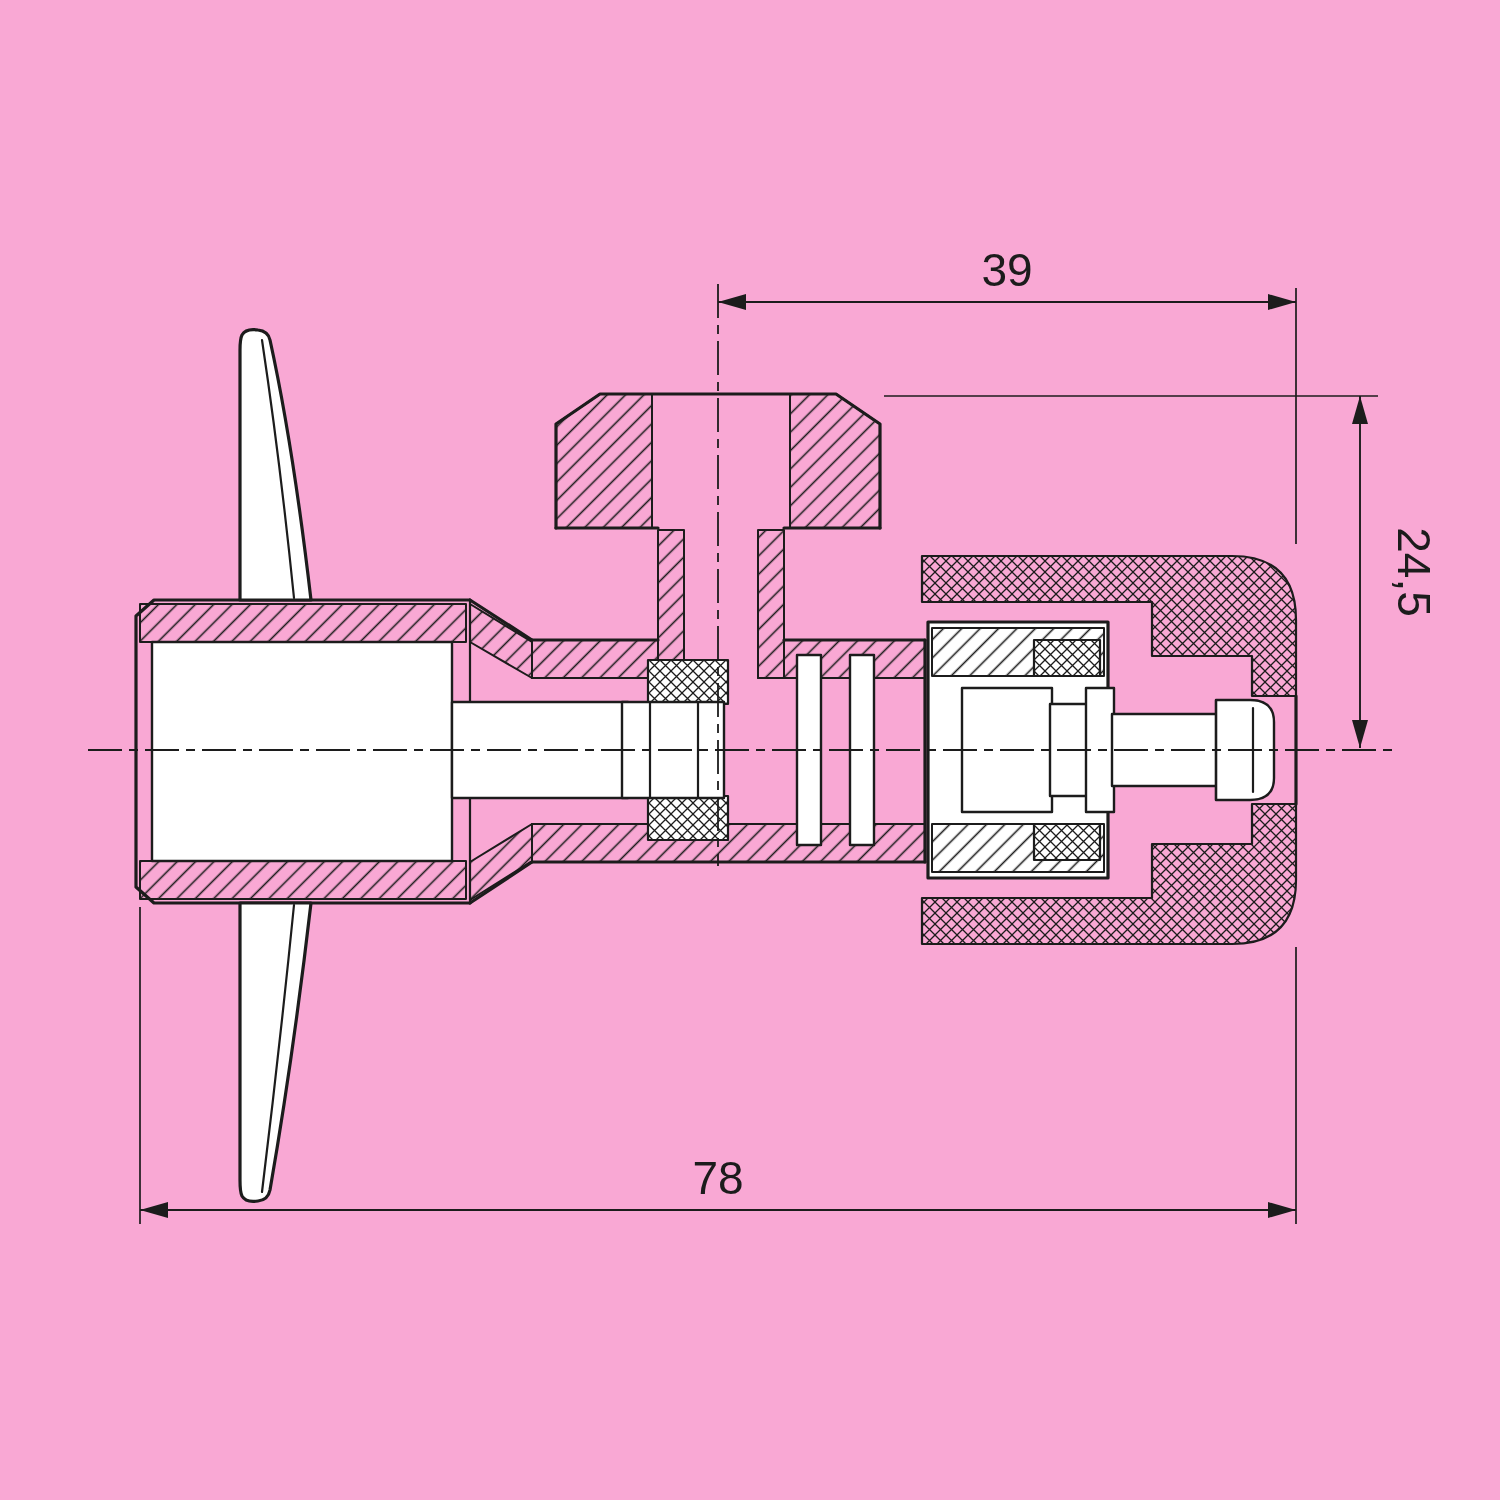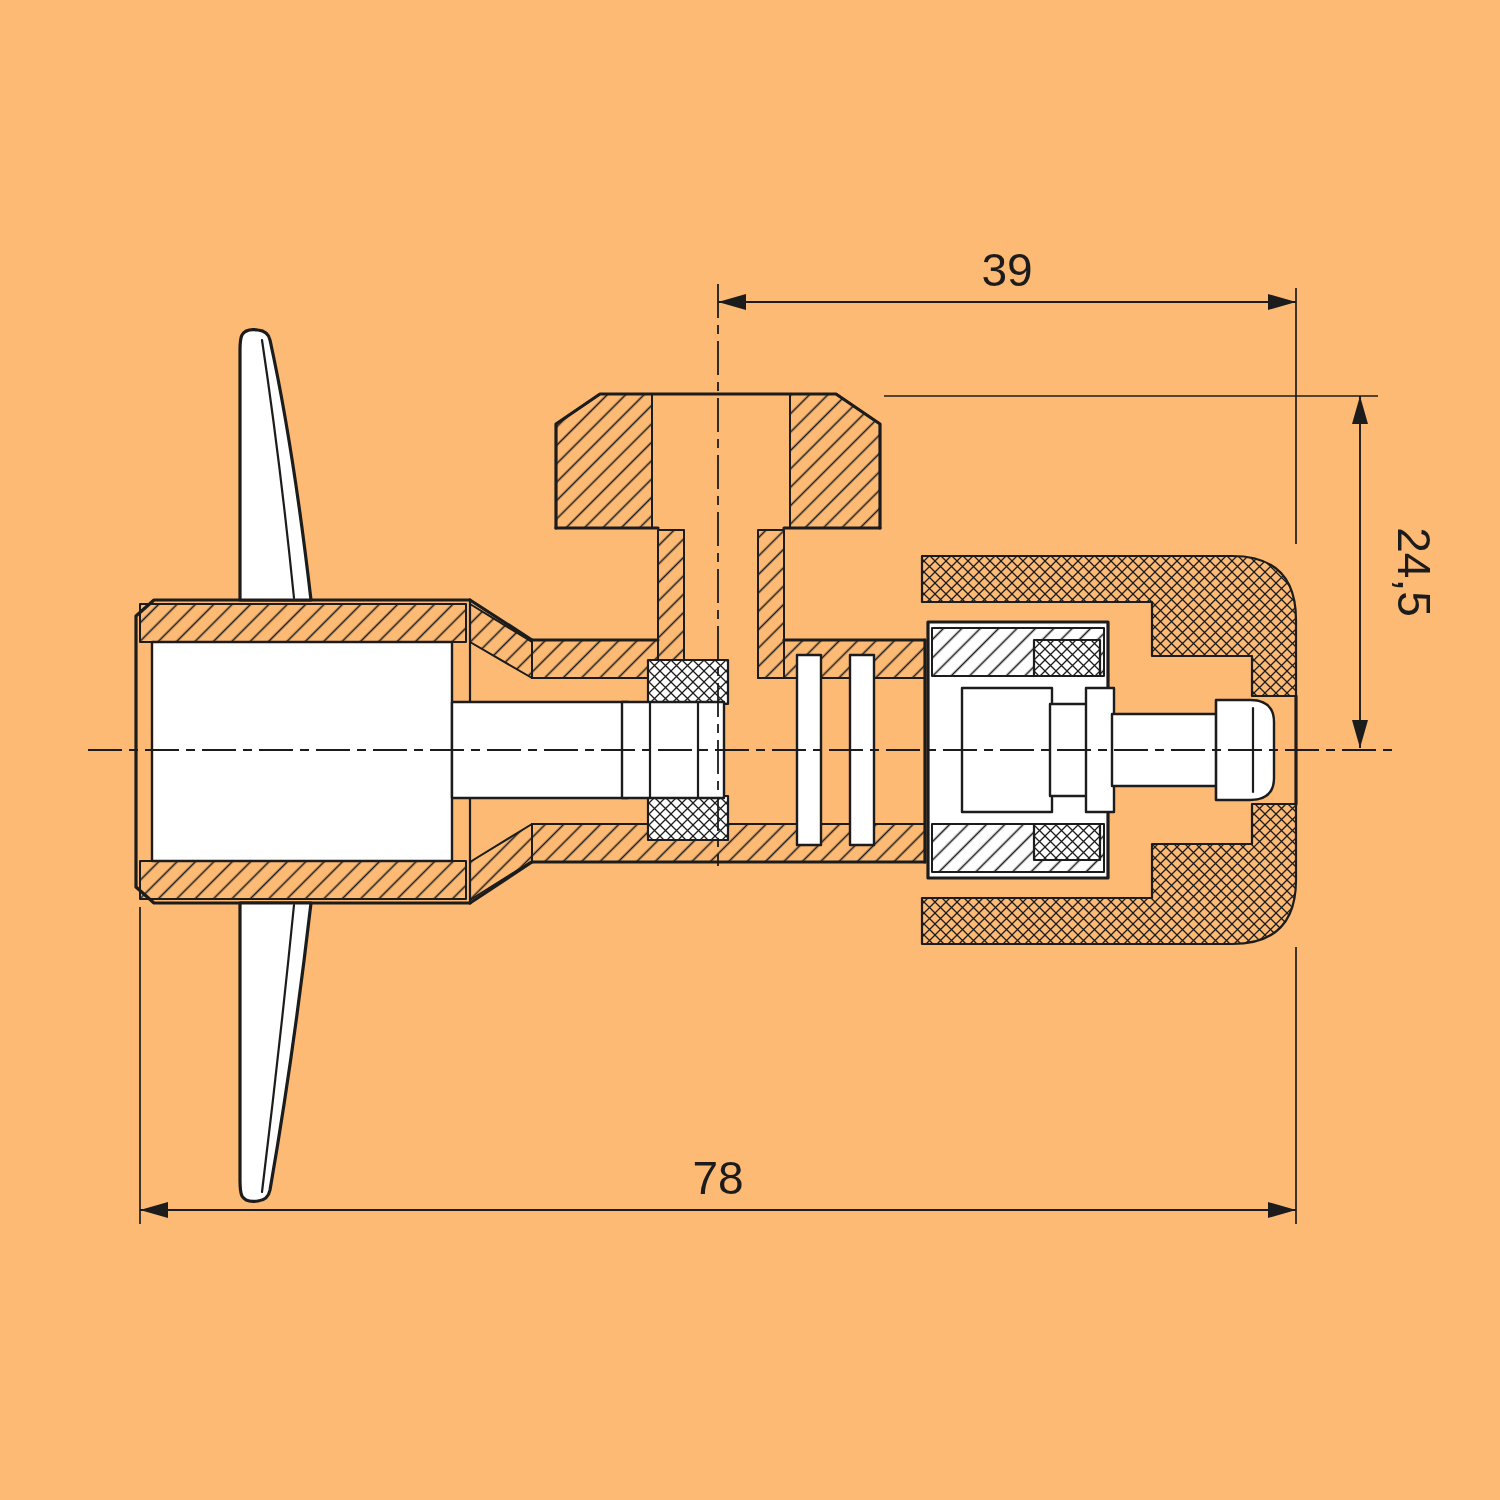--- a/index.html
+++ b/index.html
@@ -1,16 +1,16 @@
 <!DOCTYPE html>
 <html><head>
 <meta charset="utf-8">
 <style>
   html,body{margin:0;padding:0;background:#ffffff;}
-  .stage{position:relative;width:1500px;height:1500px;background:#fdba74;overflow:hidden;}
+  .stage{position:relative;width:1500px;height:1500px;background:#f9a8d4;overflow:hidden;}
   svg{display:block;width:1500px;height:1500px;}
 
   
   .ol  {fill:none;stroke:#1c1c1c;stroke-width:3.2;stroke-linecap:round;stroke-linejoin:round;}
   .ml  {fill:none;stroke:#1c1c1c;stroke-width:2.2;stroke-linecap:round;}
   .tl  {fill:none;stroke:#1c1c1c;stroke-width:1.7;}
   .dim {fill:none;stroke:#1c1c1c;stroke-width:1.9;}
   .cl  {fill:none;stroke:#1c1c1c;stroke-width:1.8;stroke-dasharray:34 7 9 7;}
   .wh  {fill:#ffffff;stroke:#1c1c1c;stroke-width:2.4;stroke-linejoin:round;}
   .whb {fill:#ffffff;stroke:#1c1c1c;stroke-width:3.2;stroke-linejoin:round;}

